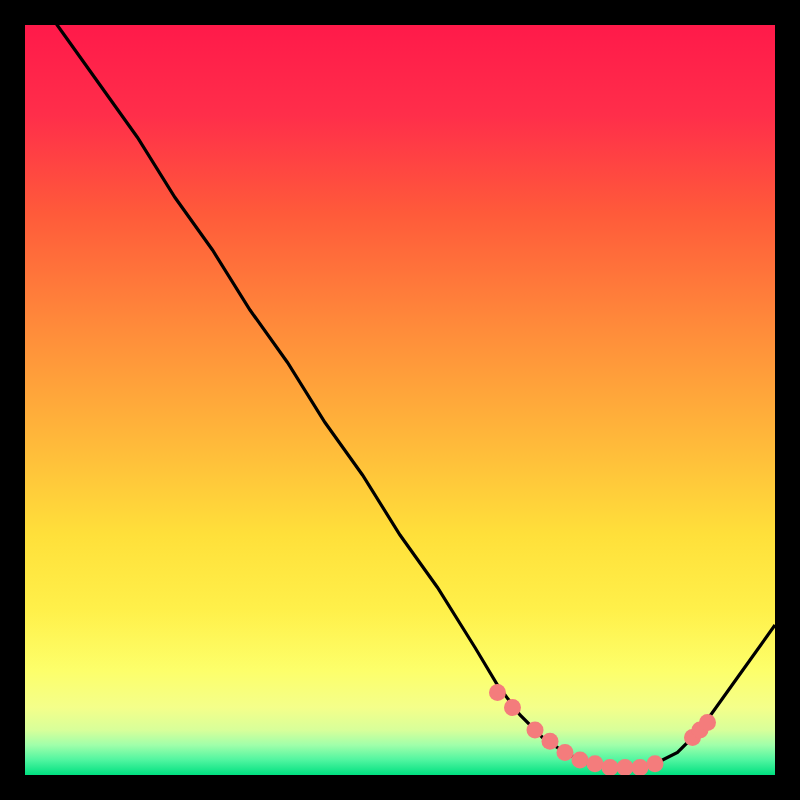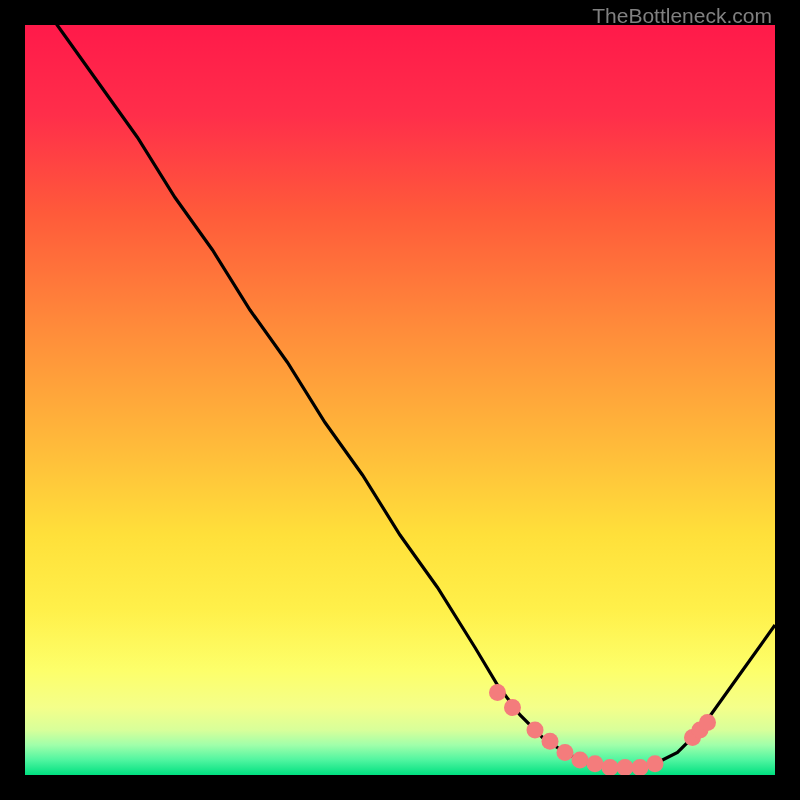--- a/index.html
+++ b/index.html
@@ -80,14 +80,13 @@
           <circle cx="585.0" cy="742.5" r="8.5" fill="#f47c7c"></circle>
           <circle cx="600.0" cy="742.5" r="8.5" fill="#f47c7c"></circle>
           <circle cx="615.0" cy="742.5" r="8.5" fill="#f47c7c"></circle>
           <circle cx="630.0" cy="738.8" r="8.5" fill="#f47c7c"></circle>
           <circle cx="667.5" cy="712.5" r="8.5" fill="#f47c7c"></circle>
           <circle cx="675.0" cy="705.0" r="8.5" fill="#f47c7c"></circle>
           <circle cx="682.5" cy="697.5" r="8.5" fill="#f47c7c"></circle>
         </g>
     </svg>
   </div>
-  <div class="watermark">TheBottleneck.com</div>
 </div>
 
 </body></html>

